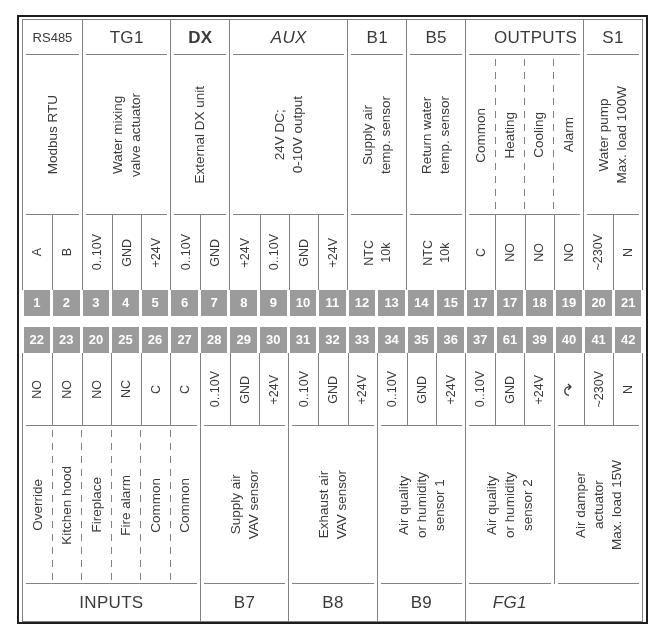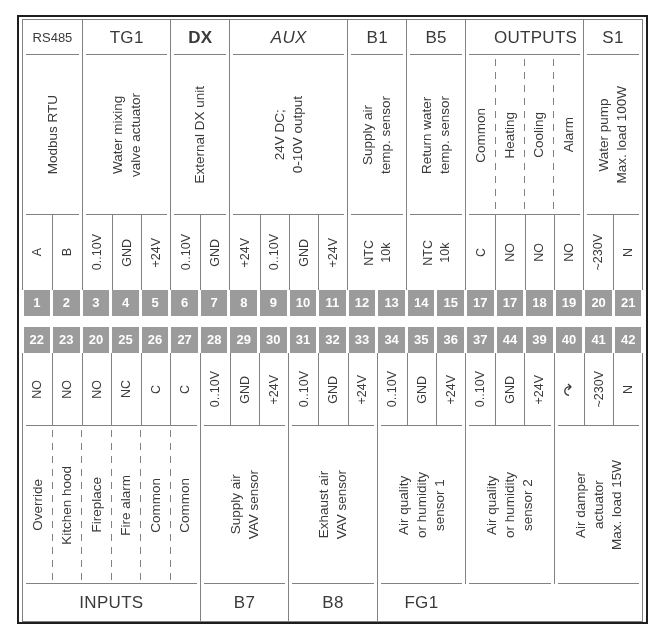--- a/index.html
+++ b/index.html
@@ -292,21 +292,21 @@
           <div class="num row2">28</div>
           <div class="num row2">29</div>
           <div class="num row2">30</div>
           <div class="num row2">31</div>
           <div class="num row2">32</div>
           <div class="num row2">33</div>
           <div class="num row2">34</div>
           <div class="num row2">35</div>
           <div class="num row2">36</div>
           <div class="num row2">37</div>
-          <div class="num row2">44</div>
+          <div class="num row2">61</div>
           <div class="num row2">39</div>
           <div class="num row2">40</div>
           <div class="num row2">41</div>
           <div class="num row2">42</div>
         </div>
       <div class="block bottom" id="bottom-block">
           <div class="cell labels first" style="grid-area: 1 / span 6;">
             <div class="labwrap" style="grid-template-columns: repeat(6, 1fr);">
               <div class="term">
                 <div class="vtext">NO</div>
@@ -463,18 +463,21 @@
           <div class="cell header first" style="grid-area: 3 / span 6;">
             <div class="htext">INPUTS</div>
           </div>
           <div class="cell header" style="grid-area: 3 / span 3;">
             <div class="htext">B7</div>
           </div>
           <div class="cell header" style="grid-area: 3 / span 3;">
             <div class="htext">B8</div>
           </div>
           <div class="cell header" style="grid-area: 3 / span 3;">
+            <div class="htext">B9</div>
+          </div>
+          <div class="cell header" style="grid-area: 3 / span 3; font-style: italic;">
             <div class="htext">FG1</div>
           </div>
         </div>
     </div>
   </div>
 </div>
 
 </body></html>

